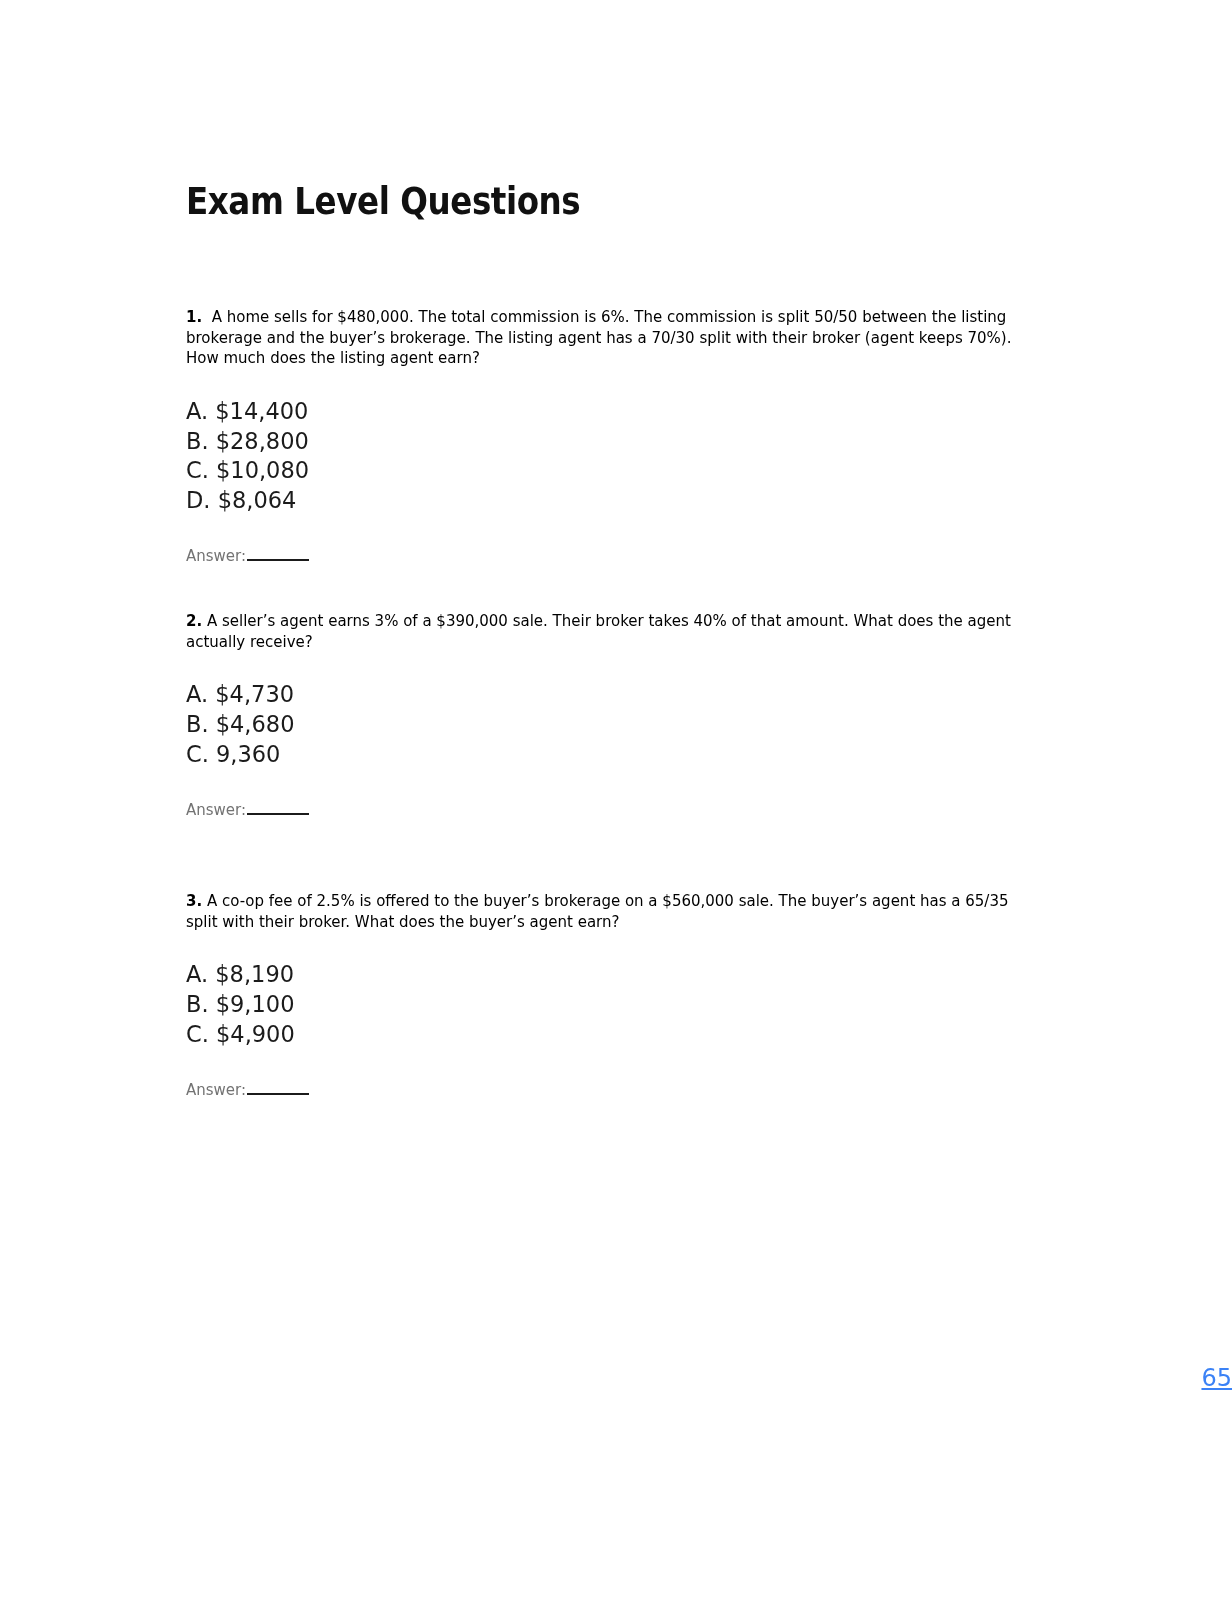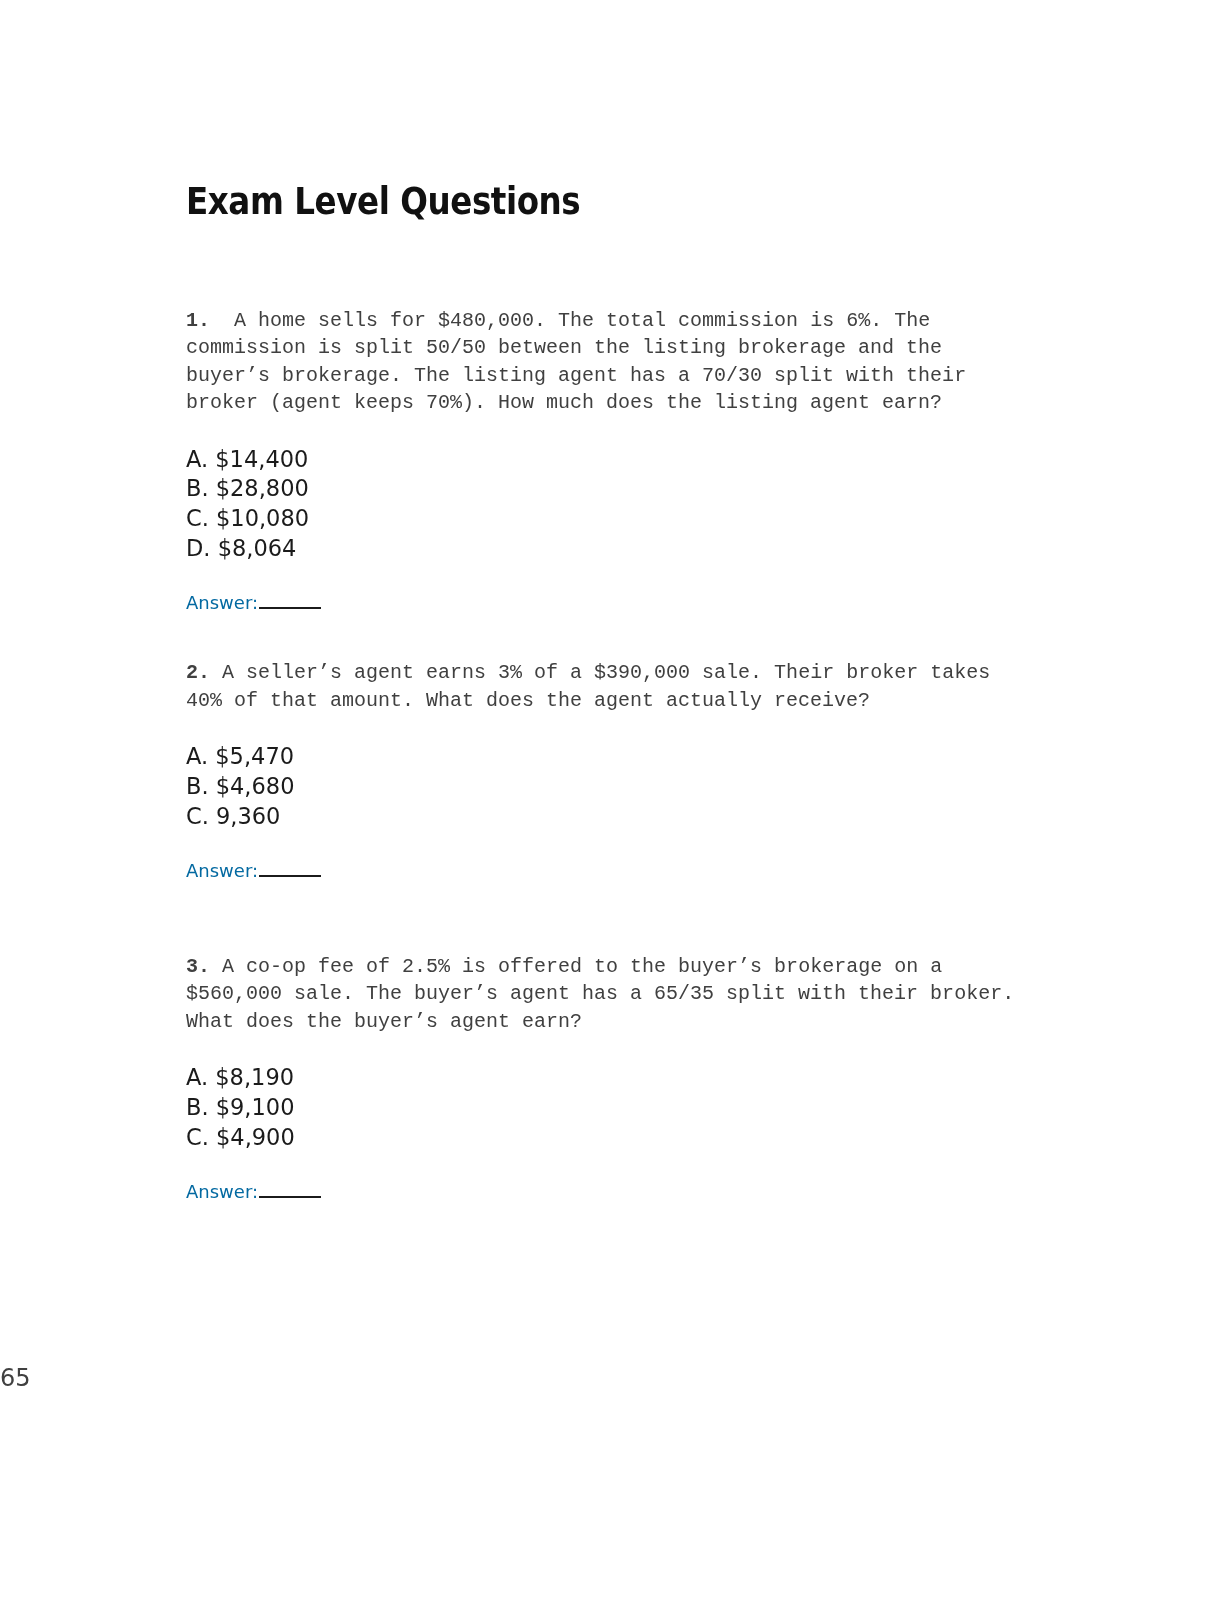--- a/index.html
+++ b/index.html
@@ -36,62 +36,62 @@
     letter-spacing: -0.5px;
     color: #111111;
     margin: 0 0 84px 0;
     transform: scaleX(0.88);
     transform-origin: left center;
   }
   .question-block {
     margin-bottom: 46px;
   }
   .question-text {
-    font-size: 20px;
+    font-size: 15px;
     line-height: 1.37;
-    color: #404040;
+    color: #000000;
     margin: 0 0 28px 0;
-    font-family: Liberation Mono, monospace;
   }
   .question-text .qnum {
     font-weight: bold;
   }
   .choices {
     margin: 12px 0 28px 0;
   }
   .choice {
     font-size: 22.5px;
     line-height: 1.33;
     color: #1b1b1b;
     white-space: nowrap;
   }
   .answer-line {
-    font-size: 18px;
-    color: #0369a1;
+    font-size: 15px;
+    color: #737373;
     margin-top: 19px;
   }
   .answer-blank {
     display: inline-block;
     border-bottom: 2px solid #1b1b1b;
     width: 62px;
     height: 15px;
     margin-left: 1px;
     vertical-align: baseline;
   }
   .gap-extra {
     height: 26px;
   }
   .page-number {
     position: absolute;
     left: 0;
     right: 0;
     top: 1364px;
-    text-align: left;
+    text-align: right;
     font-size: 24px;
-    color: #404040;
+    color: #3b82f6;
+    text-decoration: underline;
   }
 </style>
 </head>
 <body>
 
 <div class="page">
   <div class="content">
 
     <h1 class="page-title">Exam Level Questions</h1>
 
@@ -102,21 +102,21 @@
         <div class="choice">B. $28,800</div>
         <div class="choice">C. $10,080</div>
         <div class="choice">D. $8,064</div>
       </div>
       <div class="answer-line"><span>Answer:</span><span class="answer-blank"></span></div>
     </div>
 
     <div class="question-block">
       <p class="question-text"><span class="qnum">2.</span> <span>A seller’s agent earns 3% of a $390,000 sale. Their broker takes 40% of that amount. What does the agent actually receive?</span></p>
       <div class="choices">
-        <div class="choice">A. $5,470</div>
+        <div class="choice">A. $4,730</div>
         <div class="choice">B. $4,680</div>
         <div class="choice">C. 9,360</div>
       </div>
       <div class="answer-line"><span>Answer:</span><span class="answer-blank"></span></div>
     </div>
 
     <div class="gap-extra"></div>
 
     <div class="question-block">
       <p class="question-text"><span class="qnum">3.</span> <span>A co-op fee of 2.5% is offered to the buyer’s brokerage on a $560,000 sale. The buyer’s agent has a 65/35 split with their broker. What does the buyer’s agent earn?</span></p>

